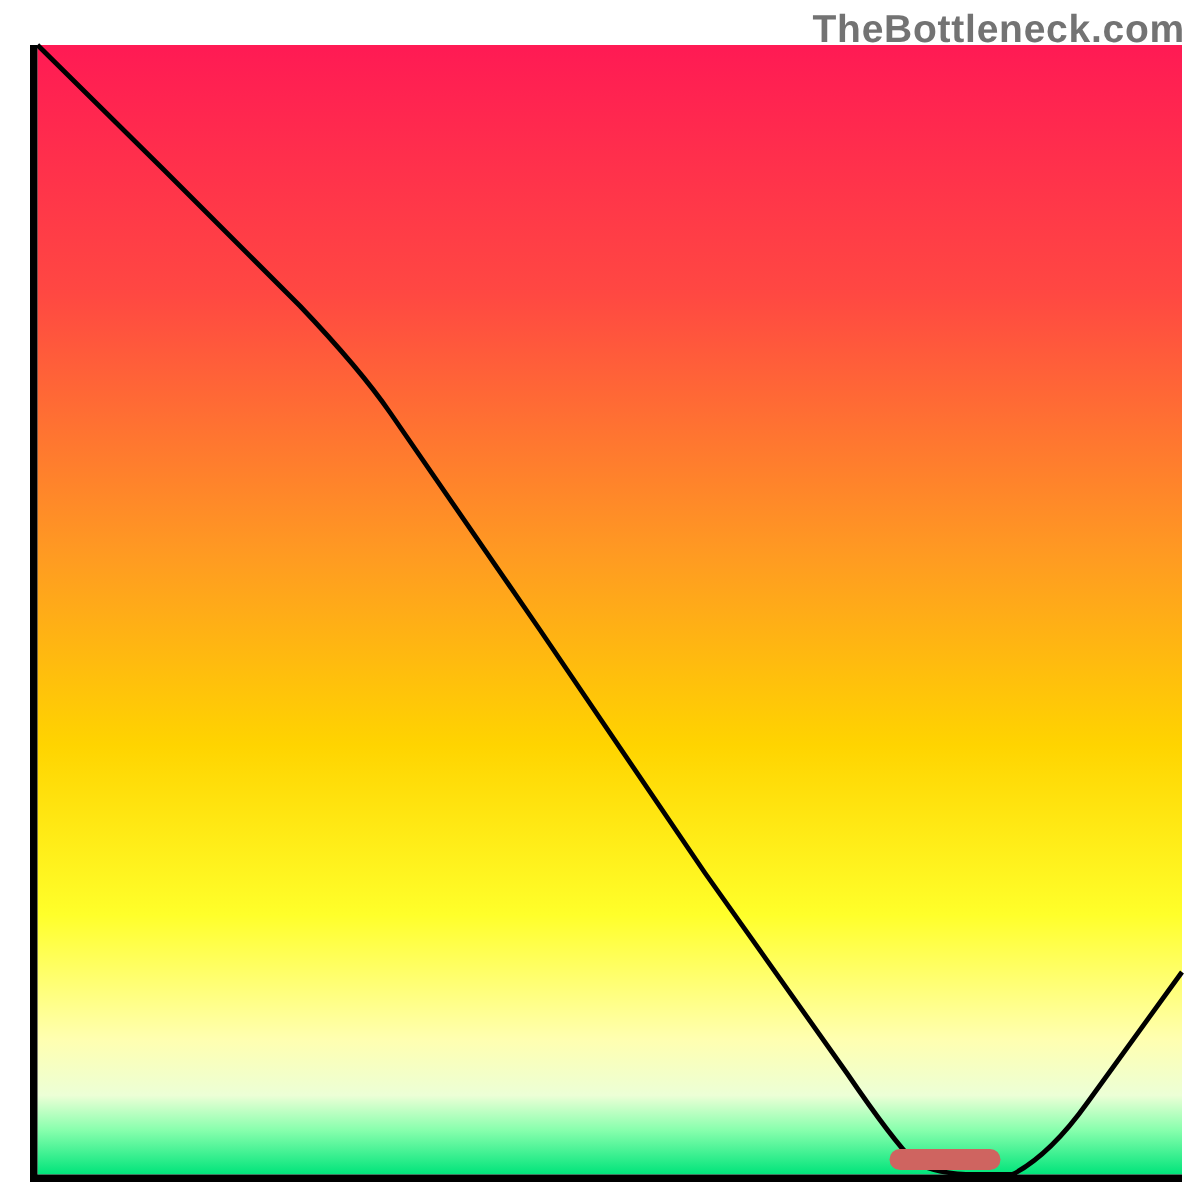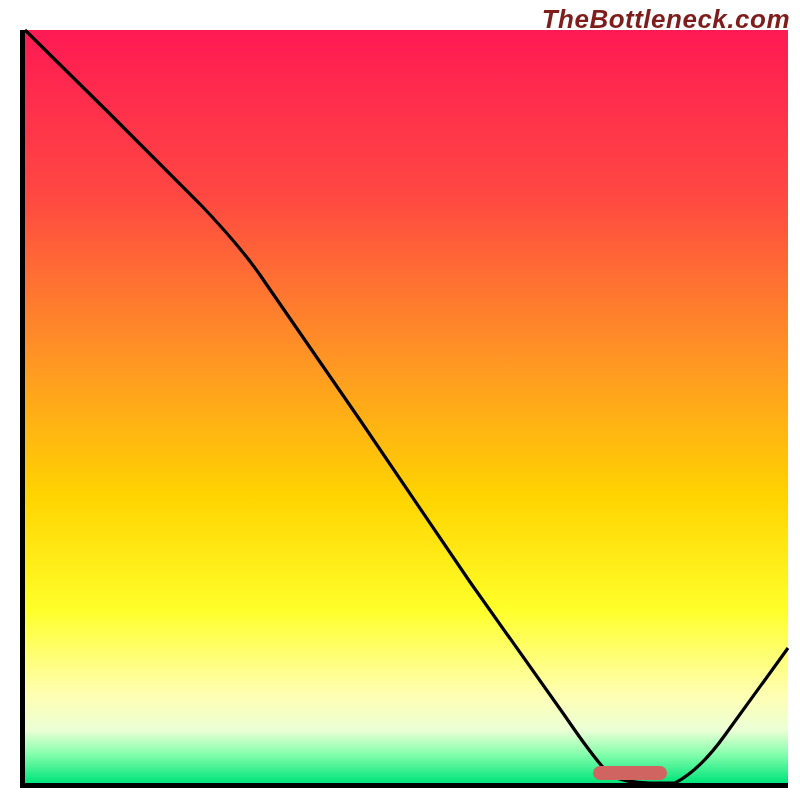--- a/index.html
+++ b/index.html
@@ -14,24 +14,23 @@
     position: relative;
     width: 800px;
     height: 800px;
   }
   .watermark {
     position: absolute;
     top: 4px;
     right: 10px;
     font-size: 26px;
     font-weight: 600;
-    color: #7f1d1d;
+    color: #737373;
     letter-spacing: 0.5px;
     user-select: none;
-    font-style: italic;
   }
   .axis-y, .axis-x {
     position: absolute;
     background: #000;
   }
   .axis-y {
     left: 20px;
     top: 30px;
     width: 5px;
     height: 758px;

